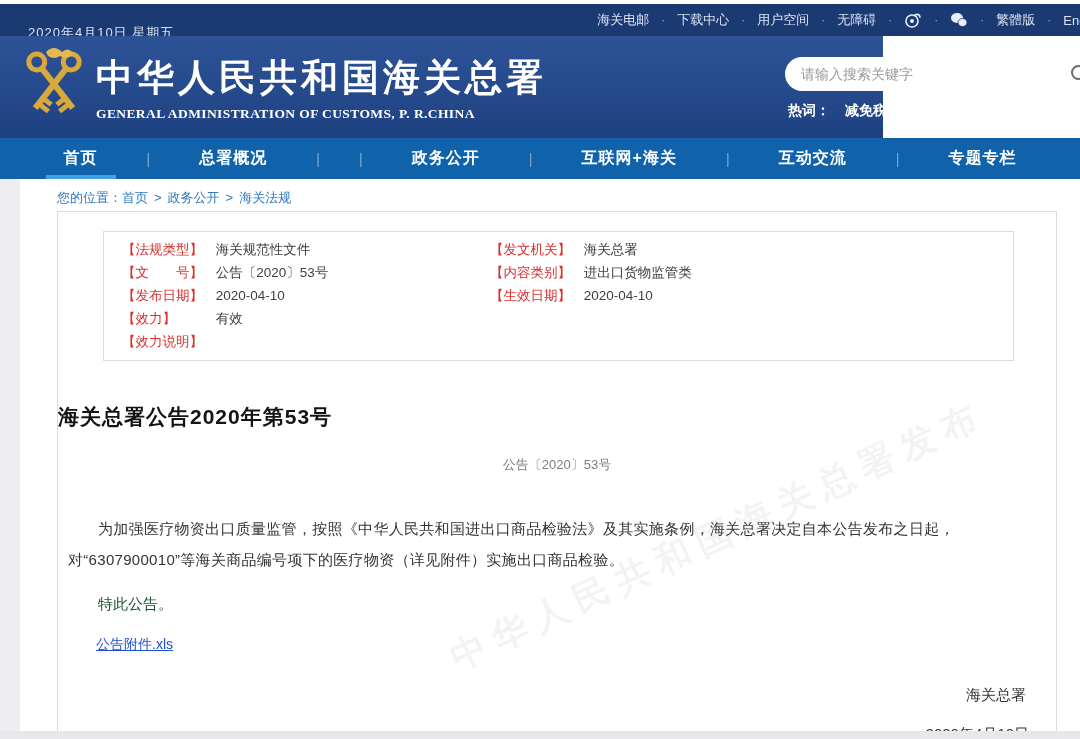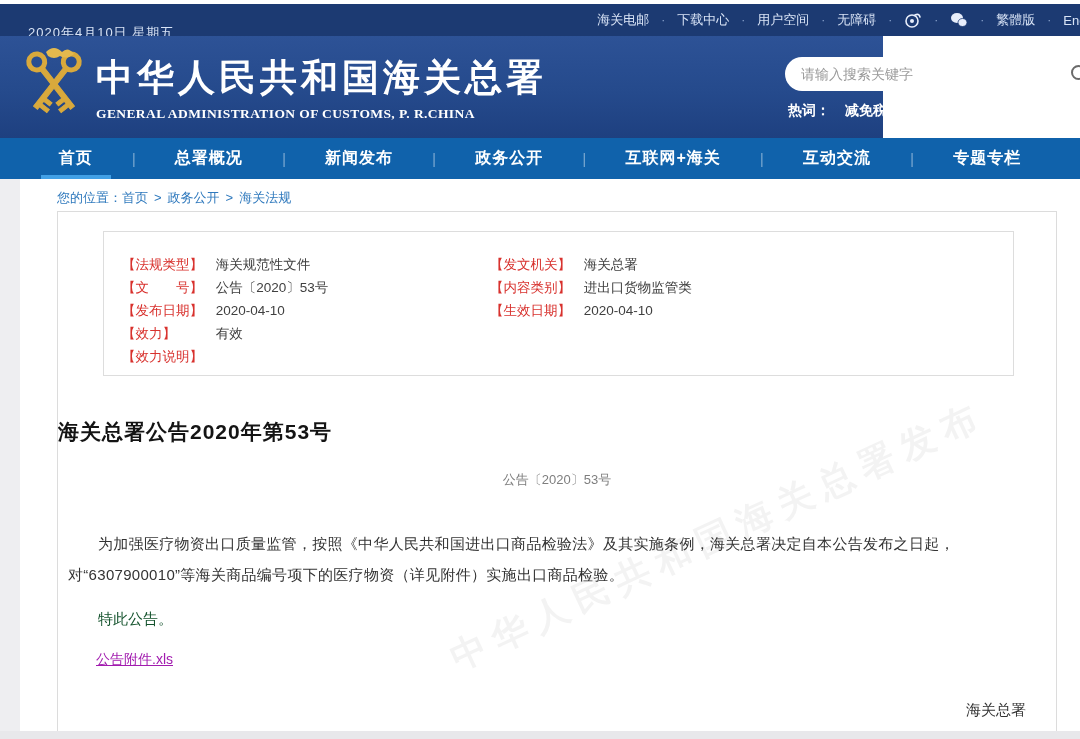--- a/index.html
+++ b/index.html
@@ -41,34 +41,34 @@
   .main { position:absolute; top:179px; left:0; width:1080px; height:560px; background:#fff; }
   .left-gutter { position:absolute; left:0; top:0; width:20px; height:560px; background:#eeeef1; }
   .bottom-strip { position:absolute; left:0; bottom:0; width:1080px; height:8px; background:#e8e8eb; z-index:6; }
 
   .breadcrumb { position:absolute; left:57px; top:10px; font-size:13px; color:#2f79bd; }
   .breadcrumb .bc-link { cursor:pointer; }
   .breadcrumb .bc-sep { margin:0 6px; }
 
   .panel { position:absolute; left:57px; top:32px; width:1000px; height:545px; background:#fff; border:1px solid #dcdcdc; overflow:hidden; }
 
-  .meta-box { margin:19px 42px 0 45px; border:1px solid #ddd; padding:21px 0 7px 18px; display:flex; font-size:13.5px; }
+  .meta-box { margin:19px 42px 0 45px; border:1px solid #ddd; padding:6px 0 7px 18px; display:flex; font-size:13.5px; }
   .meta-col-left { width:368px; }
   .meta-col-right { flex:1; }
   .meta-row { line-height:23px; white-space:nowrap; }
   .meta-label { display:inline-block; width:90px; color:#d8312d; }
   .meta-value { color:#404040; }
 
   .doc-title { margin-top:42px; text-align:left; font-size:21px; font-weight:bold; color:#141414; letter-spacing:1px; }
   .doc-subtitle { margin-top:25px; text-align:center; font-size:13px; color:#7e7e7e; }
 
   .doc-body { margin:39px 52px 0 10px; font-size:15px; line-height:31px; color:#333; text-indent:2em; letter-spacing:0.3px; }
   .doc-body2 { margin:17px 52px 0 10px; font-size:15px; line-height:24px; color:#14532d; text-indent:2em; }
   .attachment-row { margin:20px 52px 0 10px; text-indent:2em; font-size:14px; }
-  .attachment-link { color:#a21caf; text-decoration:underline; cursor:pointer; }
+  .attachment-link { color:#1d4ed8; text-decoration:underline; cursor:pointer; }
 
   .signature { margin:32px 30px 0 0; text-align:right; font-size:15px; color:#333; }
   .sign-date { margin:20px 27px 0 0; text-align:right; font-size:15px; color:#333; }
 
   .watermark { position:absolute; left:340px; top:300px; width:640px; text-align:center;
                transform:rotate(-25deg); font-size:36px; letter-spacing:9px; font-weight:bold;
                color:rgba(80,80,80,0.07); pointer-events:none; white-space:nowrap; }
 </style>
 </head>
 <body>
@@ -142,21 +142,20 @@
       <span class="hotword">货运监管</span>
       <span class="hotword">行政监管</span>
     </div>
   </div>
 
   <div class="nav">
     <div class="nav-item active">首页</div>
     <div class="nav-sep">|</div>
     <div class="nav-item">总署概况</div>
     <div class="nav-sep">|</div>
-    <div class="nav-item">新闻发布</div>
     <div class="nav-sep">|</div>
     <div class="nav-item">政务公开</div>
     <div class="nav-sep">|</div>
     <div class="nav-item">互联网+海关</div>
     <div class="nav-sep">|</div>
     <div class="nav-item">互动交流</div>
     <div class="nav-sep">|</div>
     <div class="nav-item">专题专栏</div>
   </div>
 

